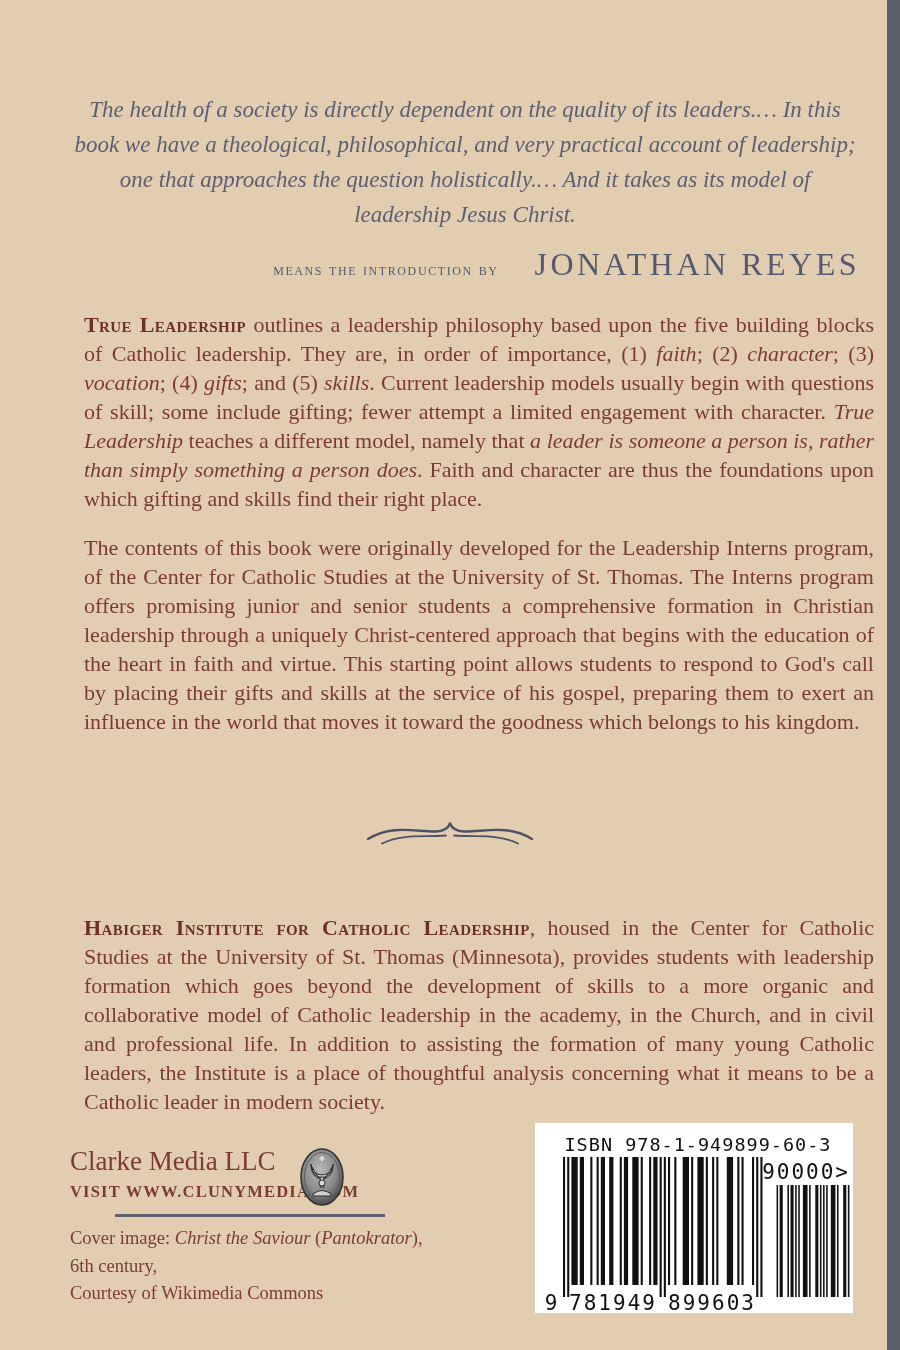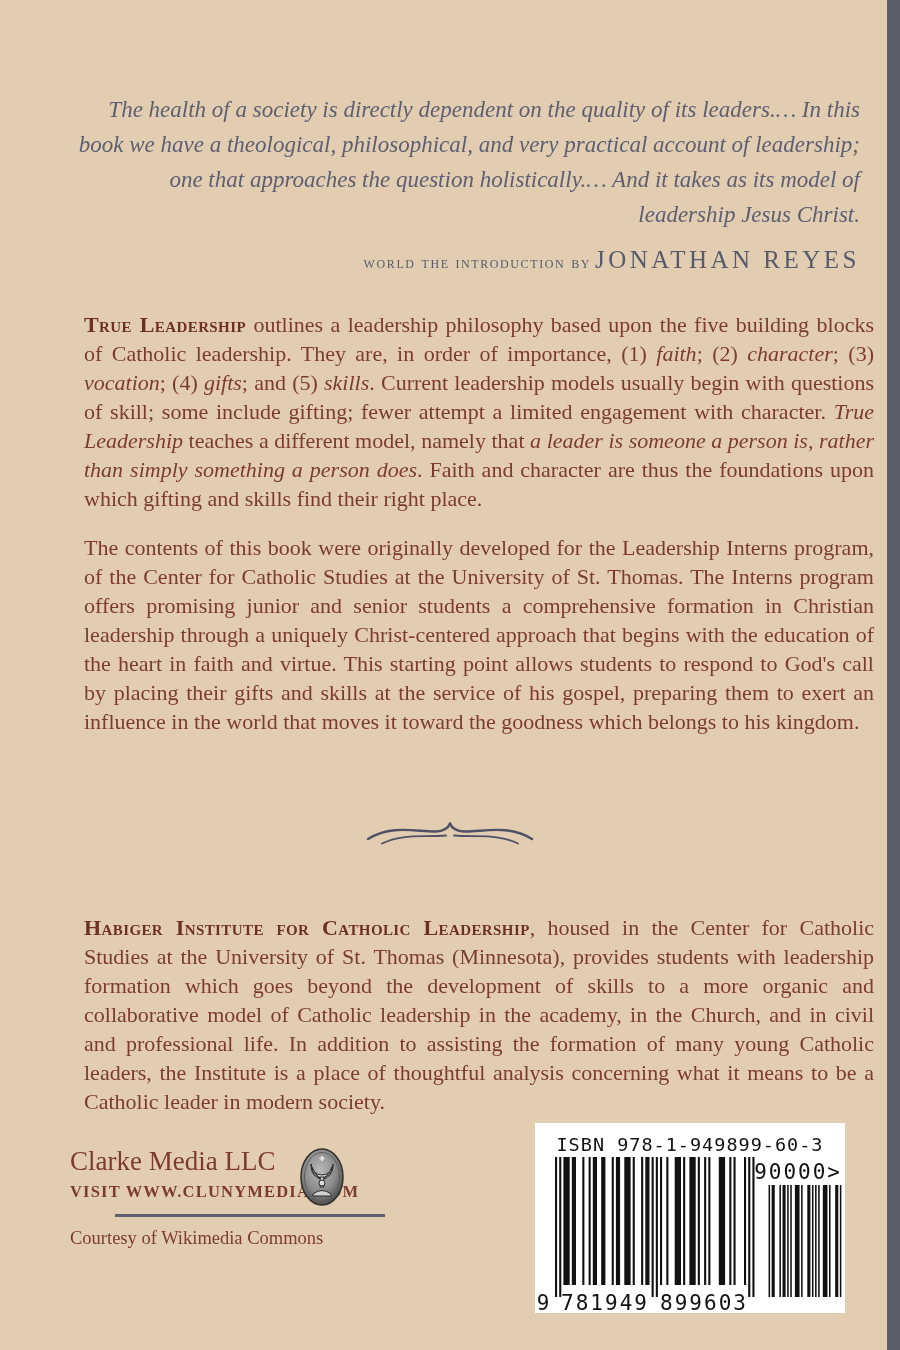--- a/index.html
+++ b/index.html
@@ -14,34 +14,34 @@
     position:absolute;top:0;right:0;width:13px;height:1350px;
     background:#5b5d69;
   }
   
   .quote-block{position:absolute;left:70px;top:92px;width:790px;}
   .quote{
     margin:0;
     font-style:italic;
     font-size:23px;line-height:35px;
     color:#5c5f73;
-    text-align:right;
+    text-align:center;
   }
   .attribution{
     margin-top:14px;
     text-align:right;
     color:#565a6e;
     white-space:nowrap;
   }
   .attr-prefix{
     font-size:17px;letter-spacing:1.6px;font-variant:small-caps;
     text-transform:none;
   }
   .attr-name{
-    font-size:25px;letter-spacing:3.5px;
+    font-size:32px;letter-spacing:3.5px;margin-left:32px;
   }
   
   .body{
     position:absolute;left:70px;width:790px;margin:14px;
     font-size:22px;line-height:29px;
     color:#7d3b30;
     text-align:justify;
   }
   .p1{top:296px;}
   .p2{top:519px;}
@@ -68,32 +68,33 @@
   .pub-divider{
     margin-top:12px;width:270px;height:3px;background:#5f6170;border:none;
   }
   .credits{margin-top:8px;font-size:18.5px;line-height:27.5px;color:#7d3b30;}
   .credits .i{font-style:italic;}
   .credits .n{font-style:normal;}
   
   .barcode-box{
     position:absolute;left:535px;top:1123px;width:310px;height:190px;
     background:#ffffff;
+    padding-left:8px;
   }
   .barcode-box svg{display:block;}
 </style>
 </head>
 <body>
 
 <div class="cover">
 
   <div class="quote-block">
     <p class="quote">The health of a society is directly dependent on the quality of its leaders.… In this book we have a theological, philosophical, and very practical account of leadership; one that approaches the question holistically.… And it takes as its model of leadership Jesus Christ.</p>
     <div class="attribution">
-      <span class="attr-prefix">world the introduction by</span>
+      <span class="attr-prefix">means the introduction by</span>
       <span class="attr-name">JONATHAN REYES</span>
     </div>
   </div>
 
   <p class="body p1"><span class="sc">True Leadership</span><span class="n"> outlines a leadership philosophy based upon the five building blocks of Catholic leadership. They are, in order of importance, (1) </span><span class="i">faith</span><span class="n">; (2) </span><span class="i">character</span><span class="n">; (3) </span><span class="i">vocation</span><span class="n">; (4) </span><span class="i">gifts</span><span class="n">; and (5) </span><span class="i">skills</span><span class="n">. Current leadership models usually begin with questions of skill; some include gifting; fewer attempt a limited engagement with character. </span><span class="i">True Leadership</span><span class="n"> teaches a different model, namely that </span><span class="i">a leader is someone a person is, rather than simply something a person does</span><span class="n">. Faith and character are thus the foundations upon which gifting and skills find their right place.</span></p>
   <p class="body p2">The contents of this book were originally developed for the Leadership Interns program, of the Center for Catholic Studies at the University of St. Thomas. The Interns program offers promising junior and senior students a comprehensive formation in Christian leadership through a uniquely Christ-centered approach that begins with the education of the heart in faith and virtue. This starting point allows students to respond to God's call by placing their gifts and skills at the service of his gospel, preparing them to exert an influence in the world that moves it toward the goodness which belongs to his kingdom.</p>
 
   <div class="ornament">
     <svg width="176" height="30" viewBox="0 0 176 30">
       <g fill="none" stroke="#4e5266" stroke-linecap="round">
@@ -127,20 +128,21 @@
           <path d="M12,17 A11,11 0 0 0 34,17 L34,19 A11,13 0 0 1 12,19 Z" fill="#dcdcdc"></path>
           <path d="M13,20 A10,11 0 0 0 33,20 Q28,31 23,31 Q18,31 13,20 Z" fill="#c8c8c8"></path>
           <rect x="21.2" y="30" width="3.6" height="10" fill="#d2d2d2"></rect>
           <circle cx="23" cy="36" r="3" fill="#dadada"></circle>
           <path d="M14,47 Q23,40 32,47 L32,49 L14,49 Z" fill="#d2d2d2"></path>
         </g>
       </svg>
     </div>
     <hr class="pub-divider">
     <div class="credits">
+      <div><span class="n">Cover image: </span><span class="i">Christ the Saviour</span><span class="n"> (</span><span class="i">Pantokrator</span><span class="n">), 6th century,</span></div>
       <div><span class="n">Courtesy of Wikimedia Commons</span></div>
     </div>
   </div>
 
   <div class="barcode-box">
     <svg id="barcode-svg" width="310" height="190" viewBox="0 0 310 190">
         <text x="155" y="28" text-anchor="middle" font-family="&quot;DejaVu Sans Mono&quot;, monospace" font-size="18.5" letter-spacing="1" fill="#111">ISBN 978-1-949899-60-3</text>
         <rect x="20" y="34" width="2.1" height="140" fill="#111"></rect>
         <rect x="24.2" y="34" width="2.1" height="140" fill="#111"></rect>
         <rect x="28.4" y="34" width="6.300000000000001" height="128" fill="#111"></rect>

